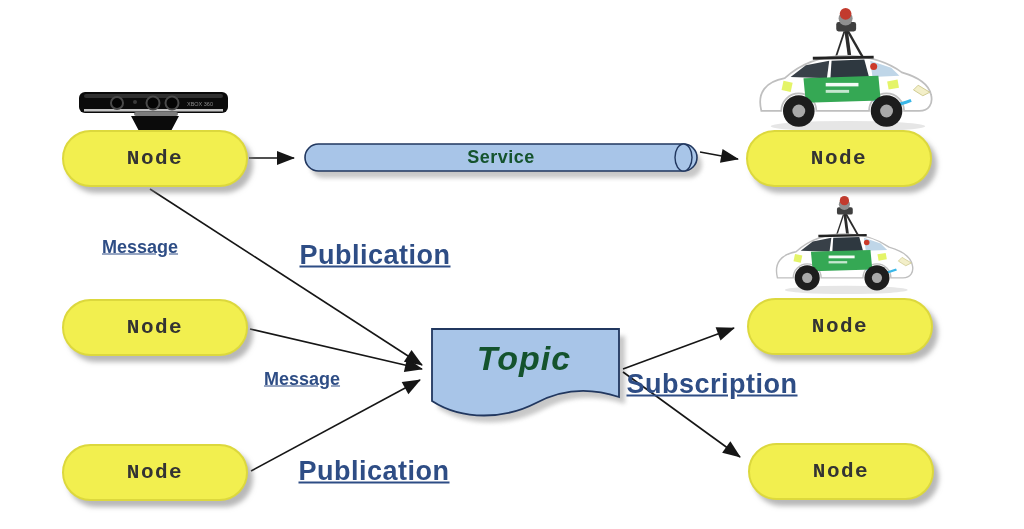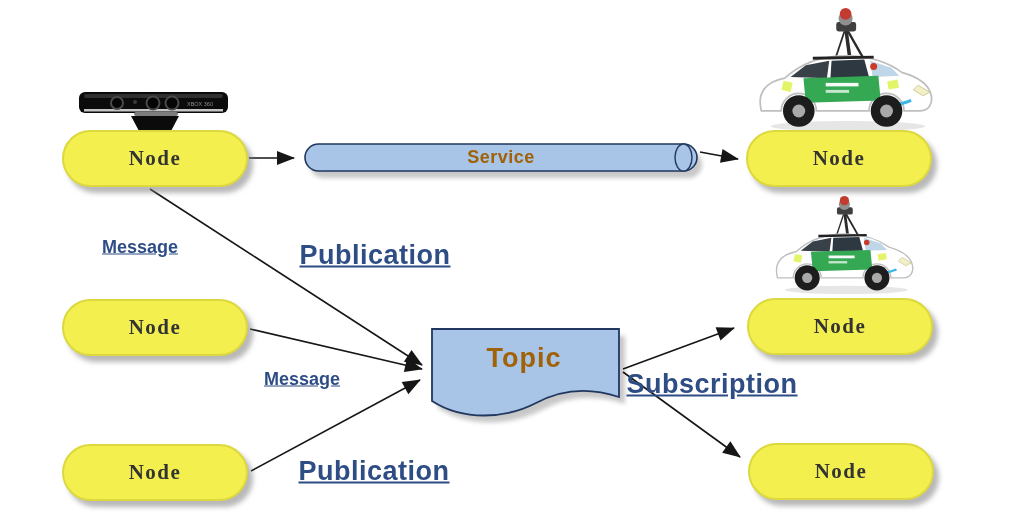--- a/index.html
+++ b/index.html
@@ -12,35 +12,35 @@
   .stage{position:relative;width:1024px;height:529px;background:#ffffff;overflow:hidden;}
   .layer{position:absolute;left:0;top:0;}
   .node{
     position:absolute;width:186px;height:57px;border-radius:29px;
     background:var(--node-fill);
     border:2px solid var(--node-border);
     box-shadow:5px 6px 5px rgba(125,125,125,0.55);
     display:flex;align-items:center;justify-content:center;
   }
   .node span{
-    font-family:Liberation Serif, serif;font-size:21px;font-weight:600;
+    font-family:Liberation Mono, monospace;font-size:21px;font-weight:600;
     letter-spacing:1.5px;color:var(--node-text);
   }
   .edge-label{
     position:absolute;transform:translate(-50%,-50%);
     color:var(--label-text);font-weight:bold;white-space:nowrap;text-decoration:underline;
   }
   .edge-label.small{font-size:18px;}
   .edge-label.big{font-size:27px;letter-spacing:0.5px;}
   .shape-label{
     position:absolute;transform:translate(-50%,-50%);
-    color:#a16207;font-weight:bold;white-space:nowrap;text-align:right;
+    color:#14532d;font-weight:bold;white-space:nowrap;text-align:right;
   }
   .service-label{font-size:18px;letter-spacing:0.5px;}
-  .topic-label{font-size:27px;letter-spacing:1px;}
+  .topic-label{font-size:34px;letter-spacing:1px;font-style:italic;}
 </style>
 </head>
 <body>
 
 <div class="stage">
 
   <svg class="layer" width="1024" height="529" viewBox="0 0 1024 529">
     <defs>
       <marker id="ah" markerUnits="userSpaceOnUse" markerWidth="22" markerHeight="16" refX="18" refY="8" orient="auto">
         <path d="M1,1 L19,8 L1,15 Z" style="fill:var(--arrow,#161616)"></path>

